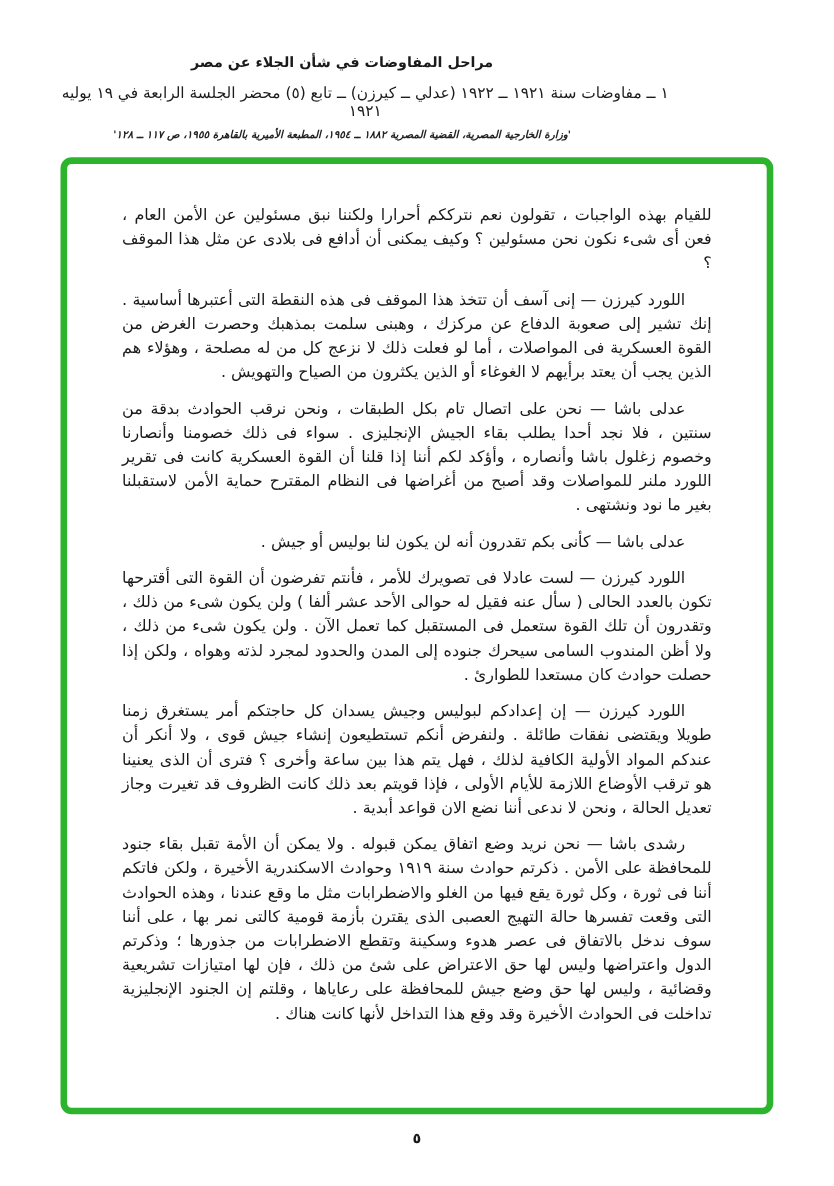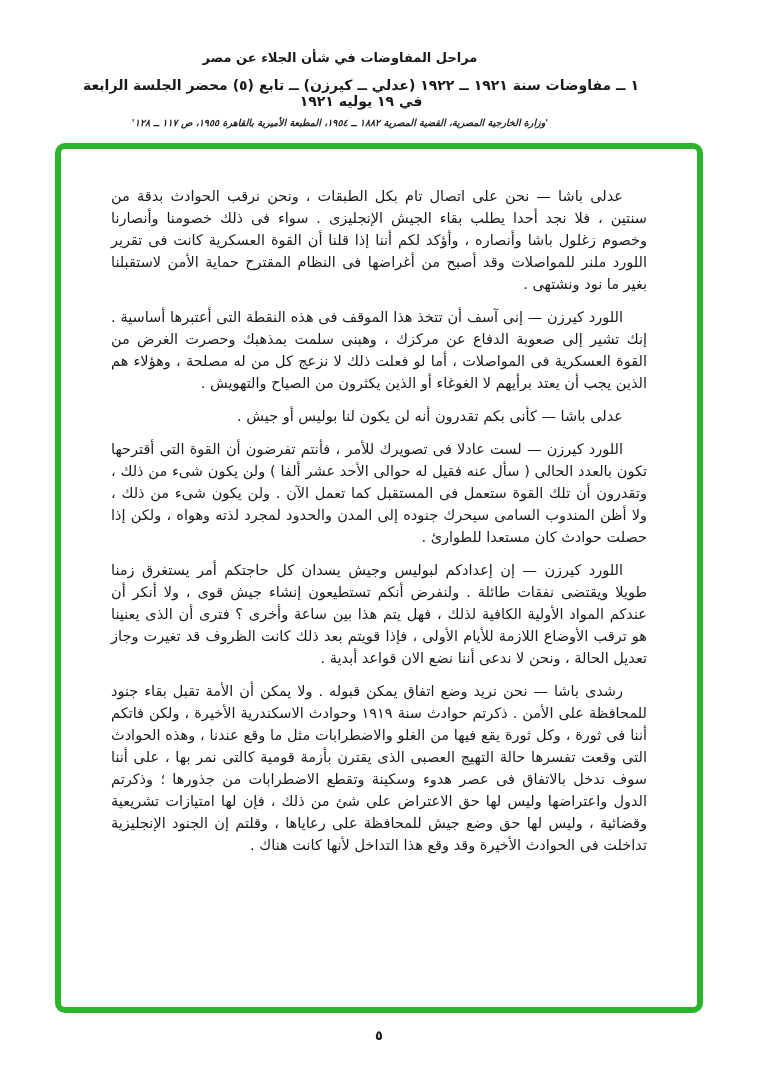--- a/index.html
+++ b/index.html
@@ -15,30 +15,29 @@
     color: #1a1a1a;
     overflow: hidden;
   }
   .doc-header {
     position: absolute;
     top: 50px;
     left: 0;
     width: 622px;
     text-align: center;
     direction: rtl;
-    padding-left: 29px;
   }
   .h-title {
     font-weight: bold;
     font-size: 13px;
     letter-spacing: 0.2px;
     margin-bottom: 12px;
   }
   .h-subtitle {
-    font-weight: bold;
+    font-weight: normal;
     font-size: 14px;
     margin-bottom: 8px;
     margin-left: 42px;
   }
   .h-source {
     font-weight: bold;
     font-size: 9.5px;
     color: #222;
     font-style: italic;
   }
@@ -84,22 +83,23 @@
 <div class="page">
 
   <header class="doc-header">
     <div class="h-title">مراحل المفاوضات في شأن الجلاء عن مصر</div>
     <div class="h-subtitle">١ ــ مفاوضات سنة ١٩٢١ ــ ١٩٢٢ (عدلي ــ كيرزن) ــ تابع (٥) محضر الجلسة الرابعة في ١٩ يوليه ١٩٢١</div>
     <div class="h-source">'وزارة الخارجية المصرية، القضية المصرية ١٨٨٢ ــ ١٩٥٤، المطبعة الأميرية بالقاهرة ١٩٥٥، ص ١١٧ ــ ١٢٨'</div>
   </header>
 
   <div class="green-frame" style="border-color: rgb(44, 180, 44);">
     <div class="body-text" id="paragraphs">
+        <p class="para">للقيام بهذه الواجبات ، تقولون نعم نترككم أحرارا ولكننا نبق مسئولين عن الأمن العام ، فعن أى شىء نكون نحن مسئولين ؟ وكيف يمكنى أن أدافع فى بلادى عن مثل هذا الموقف ؟</p>
+        <p class="para indent">اللورد كيرزن — إنى آسف أن تتخذ هذا الموقف فى هذه النقطة التى أعتبرها أساسية . إنك تشير إلى صعوبة الدفاع عن مركزك ، وهبنى سلمت بمذهبك وحصرت الغرض من القوة العسكرية فى المواصلات ، أما لو فعلت ذلك لا نزعج كل من له مصلحة ، وهؤلاء هم الذين يجب أن يعتد برأيهم لا الغوغاء أو الذين يكثرون من الصياح والتهويش .</p>
         <p class="para indent">عدلى باشا — نحن على اتصال تام بكل الطبقات ، ونحن نرقب الحوادث بدقة من سنتين ، فلا نجد أحدا يطلب بقاء الجيش الإنجليزى . سواء فى ذلك خصومنا وأنصارنا وخصوم زغلول باشا وأنصاره ، وأؤكد لكم أننا إذا قلنا أن القوة العسكرية كانت فى تقرير اللورد ملنر للمواصلات وقد أصبح من أغراضها فى النظام المقترح حماية الأمن لاستقبلنا بغير ما نود ونشتهى .</p>
-        <p class="para indent">اللورد كيرزن — إنى آسف أن تتخذ هذا الموقف فى هذه النقطة التى أعتبرها أساسية . إنك تشير إلى صعوبة الدفاع عن مركزك ، وهبنى سلمت بمذهبك وحصرت الغرض من القوة العسكرية فى المواصلات ، أما لو فعلت ذلك لا نزعج كل من له مصلحة ، وهؤلاء هم الذين يجب أن يعتد برأيهم لا الغوغاء أو الذين يكثرون من الصياح والتهويش .</p>
         <p class="para indent">عدلى باشا — كأنى بكم تقدرون أنه لن يكون لنا بوليس أو جيش .</p>
         <p class="para indent">اللورد كيرزن — لست عادلا فى تصويرك للأمر ، فأنتم تفرضون أن القوة التى أقترحها تكون بالعدد الحالى ( سأل عنه فقيل له حوالى الأحد عشر ألفا ) ولن يكون شىء من ذلك ، وتقدرون أن تلك القوة ستعمل فى المستقبل كما تعمل الآن . ولن يكون شىء من ذلك ، ولا أظن المندوب السامى سيحرك جنوده إلى المدن والحدود لمجرد لذته وهواه ، ولكن إذا حصلت حوادث كان مستعدا للطوارئ .</p>
         <p class="para indent">اللورد كيرزن — إن إعدادكم لبوليس وجيش يسدان كل حاجتكم أمر يستغرق زمنا طويلا ويقتضى نفقات طائلة . ولنفرض أنكم تستطيعون إنشاء جيش قوى ، ولا أنكر أن عندكم المواد الأولية الكافية لذلك ، فهل يتم هذا بين ساعة وأخرى ؟ فترى أن الذى يعنينا هو ترقب الأوضاع اللازمة للأيام الأولى ، فإذا قويتم بعد ذلك كانت الظروف قد تغيرت وجاز تعديل الحالة ، ونحن لا ندعى أننا نضع الان قواعد أبدية .</p>
         <p class="para indent">رشدى باشا — نحن نريد وضع اتفاق يمكن قبوله . ولا يمكن أن الأمة تقبل بقاء جنود للمحافظة على الأمن . ذكرتم حوادث سنة ١٩١٩ وحوادث الاسكندرية الأخيرة ، ولكن فاتكم أننا فى ثورة ، وكل ثورة يقع فيها من الغلو والاضطرابات مثل ما وقع عندنا ، وهذه الحوادث التى وقعت تفسرها حالة التهيج العصبى الذى يقترن بأزمة قومية كالتى نمر بها ، على أننا سوف ندخل بالاتفاق فى عصر هدوء وسكينة وتقطع الاضطرابات من جذورها ؛ وذكرتم الدول واعتراضها وليس لها حق الاعتراض على شئ من ذلك ، فإن لها امتيازات تشريعية وقضائية ، وليس لها حق وضع جيش للمحافظة على رعاياها ، وقلتم إن الجنود الإنجليزية تداخلت فى الحوادث الأخيرة وقد وقع هذا التداخل لأنها كانت هناك .</p>
       </div>
   </div>
 
   <div class="page-number">٥</div>
 
 </div>

